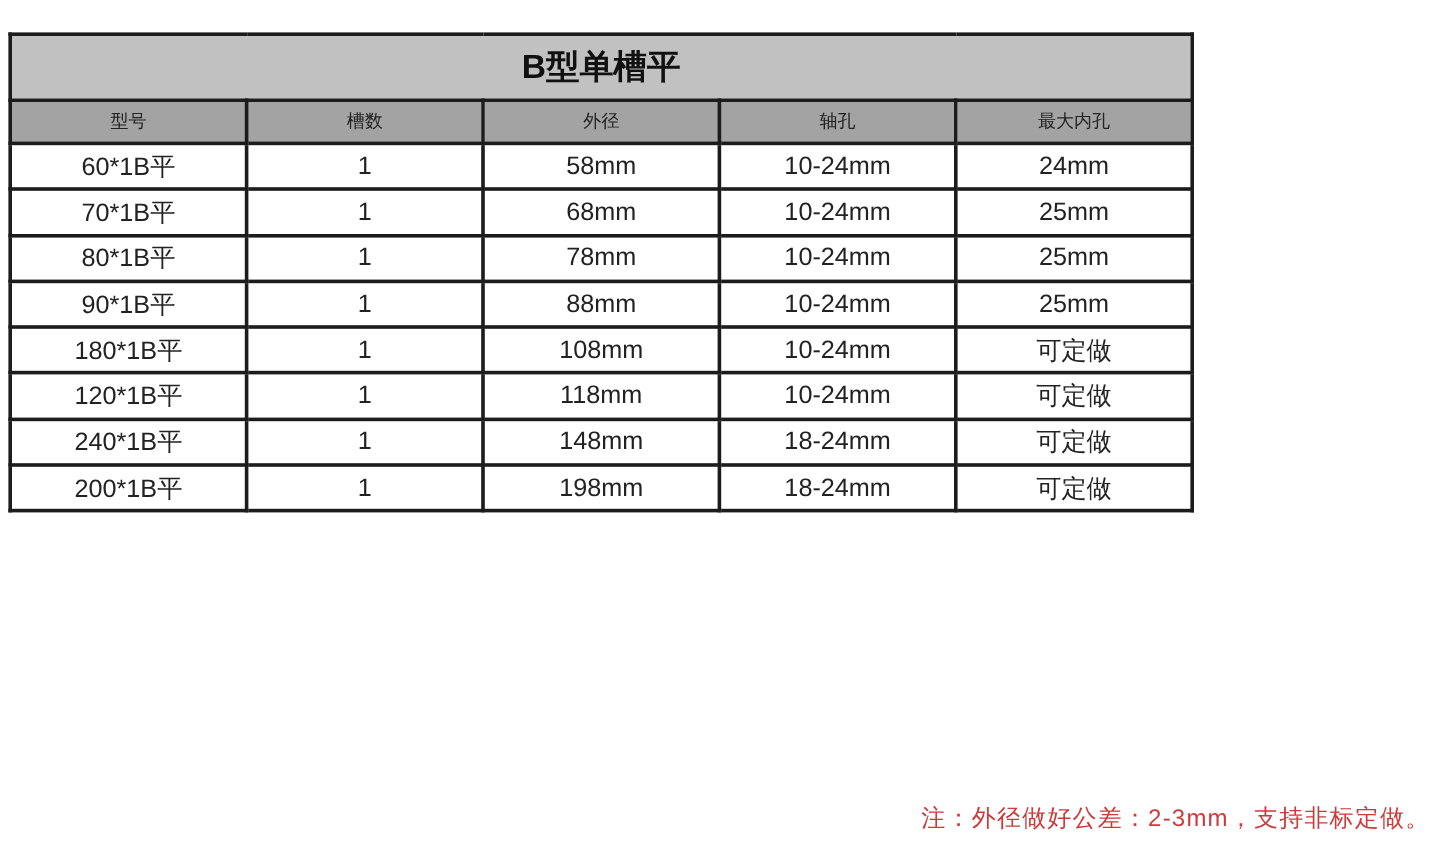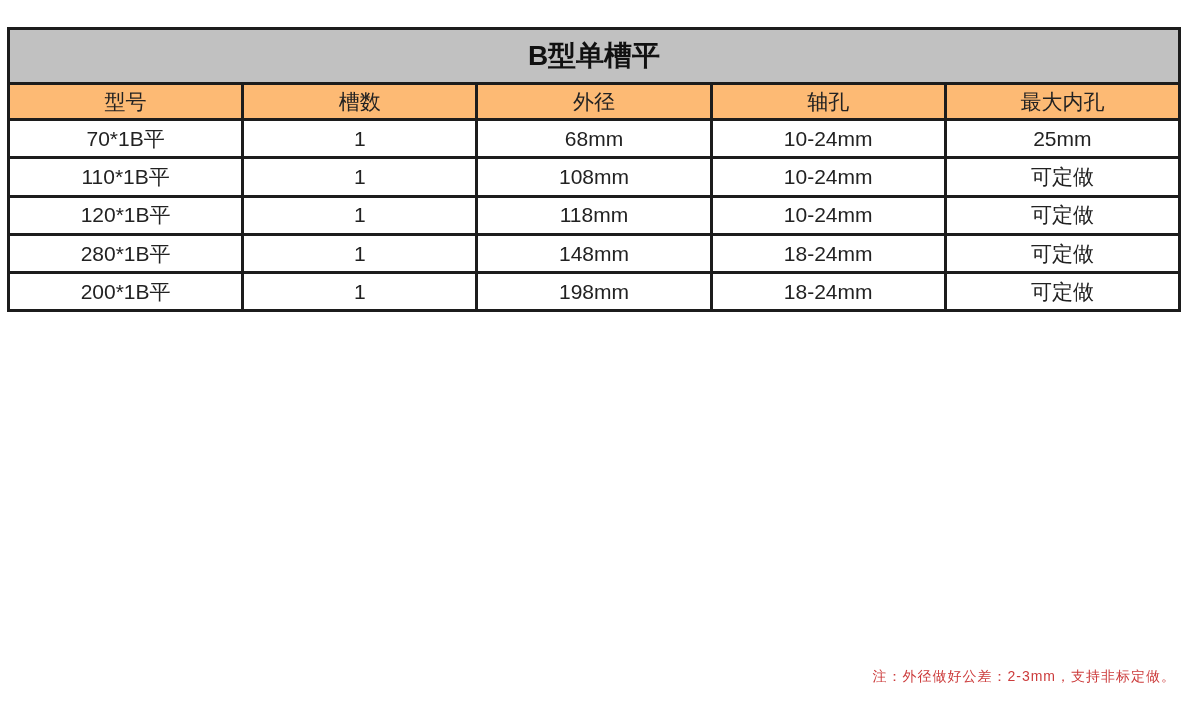--- a/index.html
+++ b/index.html
@@ -18,21 +18,21 @@
     position: relative;
     width: 1200px;
     height: 701px;
     background: #ffffff;
     overflow: hidden;
   }
   table.spec-table {
     position: absolute;
     left: 7px;
     top: 27px;
-    width: 1174px;
+    width: 988px;
     border-collapse: collapse;
     table-layout: fixed;
     padding-left: 16px;
   }
   .spec-table th,
   .spec-table td {
     border: 3px solid var(--border-color);
     text-align: center;
     vertical-align: middle;
     color: #222222;
@@ -42,34 +42,34 @@
   }
   .spec-table .title-cell {
     background: var(--title-bg);
     height: 55px;
     font-size: 28px;
     font-weight: bold;
     color: #111111;
   }
   .spec-table thead th.col-header {
     height: 36px;
-    font-size: 21px;
+    font-size: 15px;
     font-weight: normal;
-    background: #fdba74;
+    background: #a3a3a3;
   }
   .spec-table tbody td {
     height: 38.3px;
     font-size: 21px;
     background: #ffffff;
   }
   .footnote {
     position: absolute;
-    right: 24px;
+    right: 8px;
     top: 668px;
-    font-size: 14px;
+    font-size: 20px;
     letter-spacing: 1px;
     color: var(--note-color);
     white-space: nowrap;
   }
 </style>
 </head>
 <body>
 
 <div class="page">
 
@@ -80,52 +80,73 @@
       </tr>
       <tr>
         <th class="col-header">型号</th>
         <th class="col-header">槽数</th>
         <th class="col-header">外径</th>
         <th class="col-header">轴孔</th>
         <th class="col-header">最大内孔</th>
       </tr>
     </thead>
     <tbody>
+  <tr>
+    <td>60*1B平</td>
+    <td>1</td>
+    <td>58mm</td>
+    <td>10-24mm</td>
+    <td>24mm</td>
+  </tr>
 
   <tr>
     <td>70*1B平</td>
     <td>1</td>
     <td>68mm</td>
     <td>10-24mm</td>
     <td>25mm</td>
   </tr>
 
+  <tr>
+    <td>80*1B平</td>
+    <td>1</td>
+    <td>78mm</td>
+    <td>10-24mm</td>
+    <td>25mm</td>
+  </tr>
 
+  <tr>
+    <td>90*1B平</td>
+    <td>1</td>
+    <td>88mm</td>
+    <td>10-24mm</td>
+    <td>25mm</td>
+  </tr>
 
 
   <tr>
-    <td>110*1B平</td>
+    <td>180*1B平</td>
     <td>1</td>
     <td>108mm</td>
     <td>10-24mm</td>
     <td>可定做</td>
   </tr>
 
   <tr>
     <td>120*1B平</td>
     <td>1</td>
     <td>118mm</td>
     <td>10-24mm</td>
     <td>可定做</td>
   </tr>
 
 
 
   <tr>
-    <td>280*1B平</td>
+    <td>240*1B平</td>
     <td>1</td>
     <td>148mm</td>
     <td>18-24mm</td>
     <td>可定做</td>
   </tr>
 
 
 
   <tr>
     <td>200*1B平</td>

